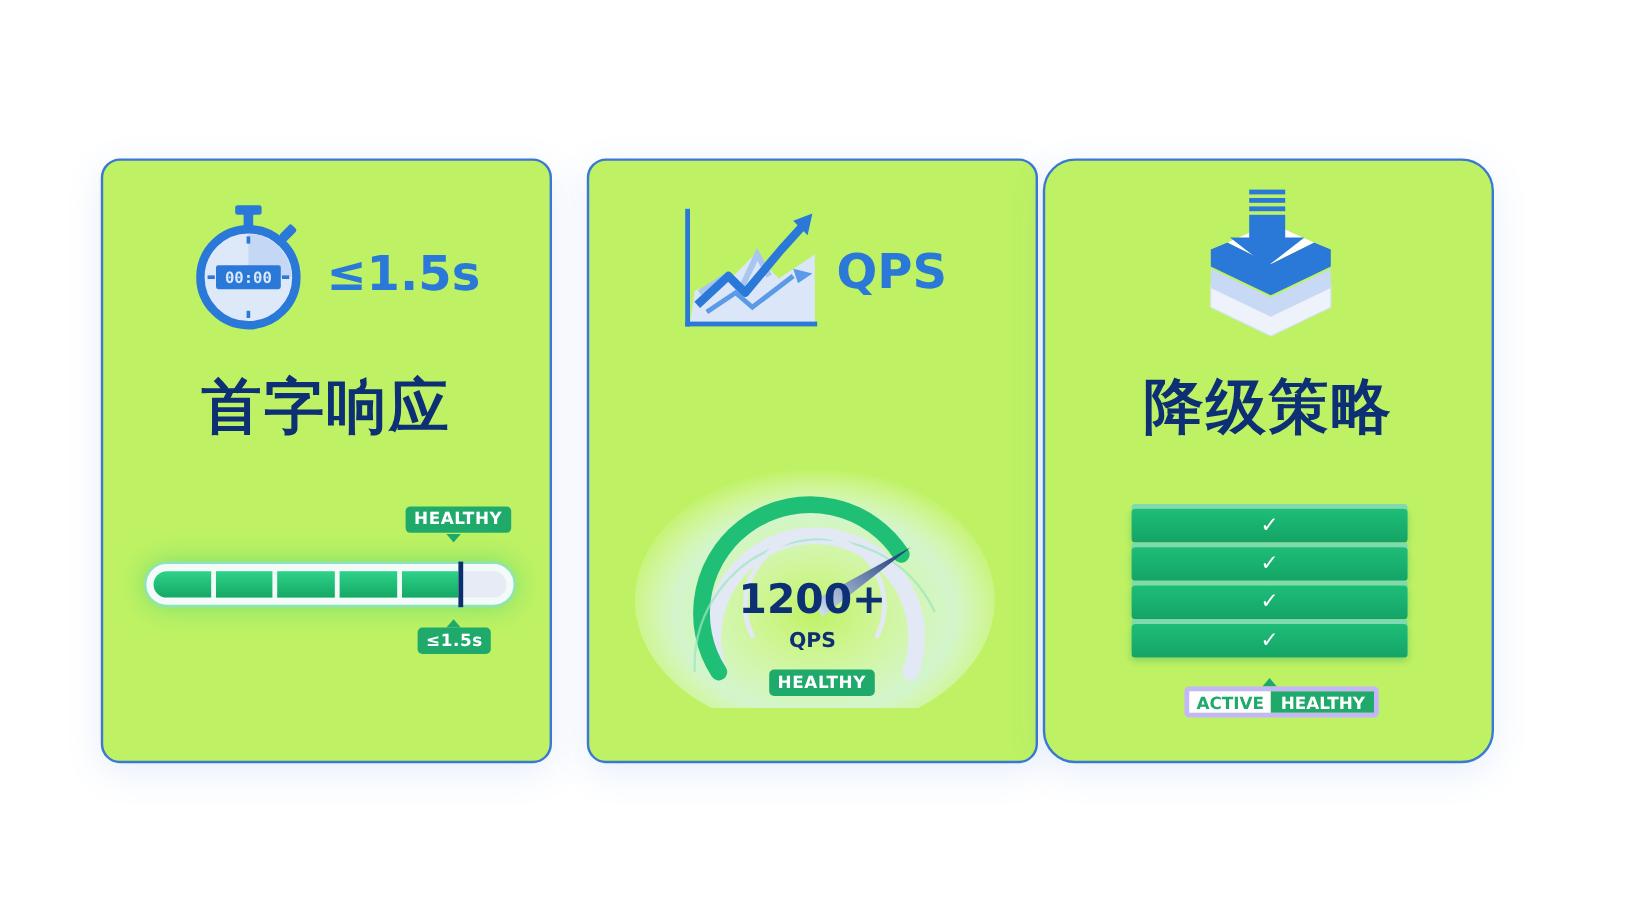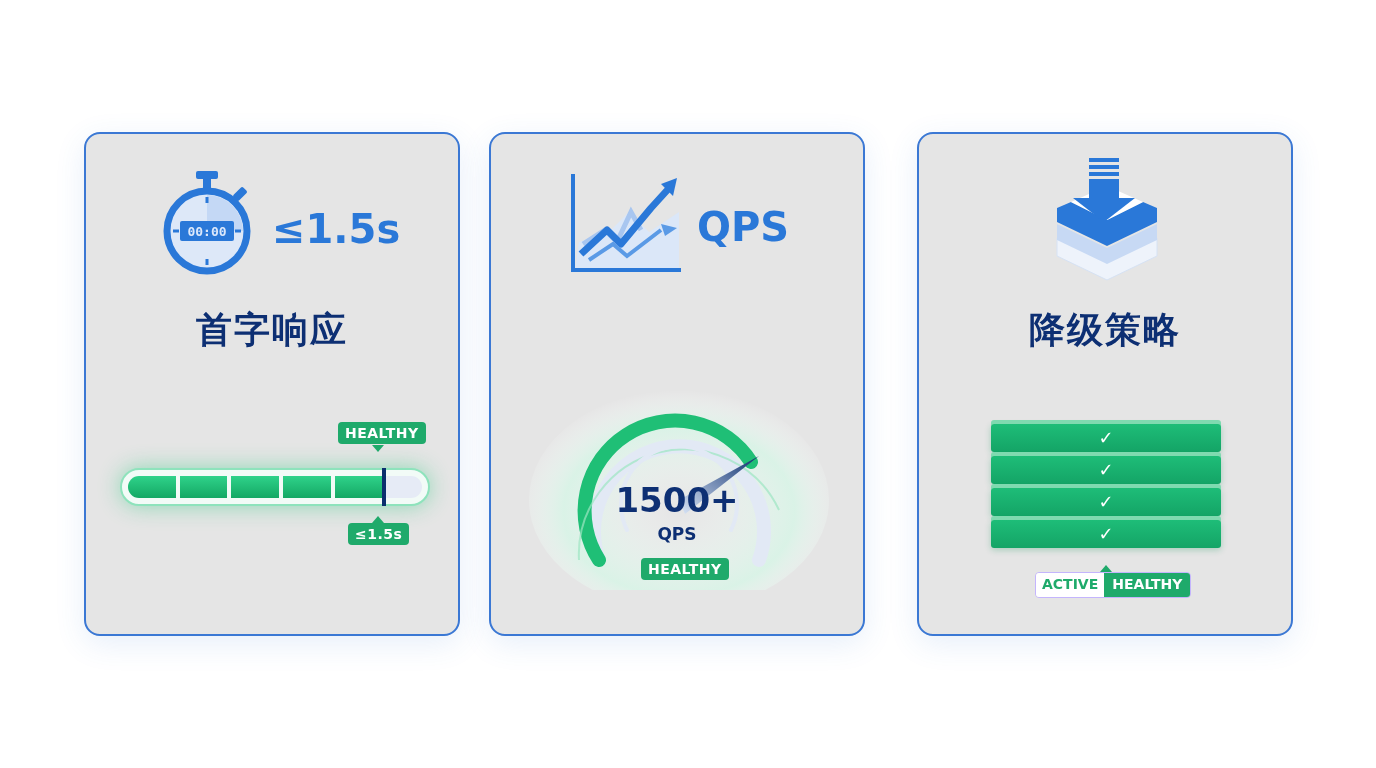--- a/index.html
+++ b/index.html
@@ -1,26 +1,26 @@
 <!DOCTYPE html>
 <html><head>
 <meta charset="utf-8">
 <style>
   * { box-sizing: border-box; margin: 0; padding: 0; }
   html, body { width: 1376px; height: 768px; background: #ffffff; overflow: hidden; }
   body { font-family: "DejaVu Sans", "Liberation Sans", sans-serif; position: relative; }
   .card {
     position: absolute; top: 132px; width: 376px; height: 504px;
-    border: 2px solid #3b78d4; border-radius: 16px; background: #e5e5e5;
+    border: 2px solid #3b78d4; border-radius: 16px; background: #bef264;
     box-shadow: 0 8px 30px rgba(60,120,210,0.12);
   }
-  #card1 { left: 84px; } #card2 { left: 489px; } #card3 { left: 917px; }
+  #card1 { left: 84px; } #card2 { left: 489px; } #card3 { left: 869px; border-radius: 27px; }
   .title {
     position: absolute; left: 0; right: 0; top: 172px; text-align: center;
-    font-size: 36px; font-weight: bold; color: #0d2f73; letter-spacing: 2px;
+    font-size: 50px; font-weight: bold; color: #0d2f73; letter-spacing: 2px;
   }
   .metric-text { position: absolute; font-weight: bold; color: #2a78d8; font-size: 40px; }
   .pill {
     position: absolute; background: #1faa6b; color: #fff; font-weight: bold;
     font-size: 14px; border-radius: 4px; padding: 3px 7px; letter-spacing: 0.5px;
   }
   
   .bar-wrap {
     position: absolute; left: 34px; top: 334px; width: 310px; height: 38px;
     border-radius: 19px; border: 2px solid #8ee3bc; background: #f2fbf7;
@@ -35,21 +35,21 @@
   .arrow-up { position: absolute; width: 0; height: 0; border-left: 6px solid transparent; border-right: 6px solid transparent; border-bottom: 7px solid #1faa6b; }
   
   .layer {
     position: absolute; left: 72px; width: 230px; height: 28px;
     background: linear-gradient(#1ebd78, #14a466); border-radius: 3px;
     box-shadow: 0 -4px 0 #7fdab0, 0 2px 6px rgba(20,150,90,0.3);
     color: #fff; text-align: center; font-size: 18px; line-height: 28px; font-weight: bold;
   }
   .status-combo {
     position: absolute; left: 116px; top: 438px; height: 26px; display: flex;
-    border: 1px solid #c4b5fd; border-radius: 4px; overflow: hidden; font-weight: bold; font-size: 14px;
+    border: 4px solid #c4b5fd; border-radius: 4px; overflow: hidden; font-weight: bold; font-size: 14px;
   }
   .status-combo .a { background: #fff; color: #1faa6b; padding: 0 6px; line-height: 22px; }
   .status-combo .b { background: #1faa6b; color: #fff; padding: 0 8px; line-height: 22px; }
 </style>
 </head>
 <body>
 
 <div class="card" id="card1">
   <svg style="position:absolute;left:74px;top:33px" width="96" height="108" viewBox="0 0 96 108">
     <rect x="36" y="4" width="22" height="8" rx="2" fill="#2a78d8"></rect>
@@ -111,21 +111,21 @@
         <stop offset="100%" stop-color="#0c2f6e"></stop>
       </linearGradient>
     </defs>
     <ellipse cx="150" cy="110" rx="150" ry="110" fill="url(#glow)"></ellipse>
     <path d="M70 170 A85 85 0 1 1 230 170" fill="none" stroke="#e2e9f5" stroke-width="14" stroke-linecap="round"></path>
     <path d="M70 170 A85 85 0 0 1 222 72" fill="none" stroke="#1fbf76" stroke-width="14" stroke-linecap="round"></path>
     <path d="M50 170 A105 105 0 0 1 250 120" fill="none" stroke="#9de6c2" stroke-width="2" opacity="0.7"></path>
     <path d="M98 140 A58 58 0 1 1 202 140" fill="none" stroke="#e2e9f5" stroke-width="4" stroke-linecap="round"></path>
     <polygon points="150,110 230,66 156,124" fill="url(#needle)"></polygon>
   </svg>
-  <div style="position:absolute;left:0;right:0;top:346px;text-align:center;font-size:34px;font-weight:bold;color:#0d2f73;">1500+</div>
+  <div style="position:absolute;left:0;right:0;top:346px;text-align:center;font-size:34px;font-weight:bold;color:#0d2f73;">1200+</div>
   <div style="position:absolute;left:0;right:0;top:390px;text-align:center;font-size:17px;font-weight:bold;color:#0d2f73;">QPS</div>
   <div class="pill" style="left:150px;top:424px;">HEALTHY</div>
 </div>
 
 <div class="card" id="card3">
   <svg style="position:absolute;left:134px;top:22px" width="108" height="128" viewBox="0 0 108 128">
     <polygon points="4,100 54,124 104,100 104,82 54,106 4,82" fill="#eef3fb" stroke="#d6e2f4"></polygon>
     <polygon points="4,84 54,108 104,84 104,68 54,92 4,68" fill="#c7d9f4"></polygon>
     <polygon points="4,66 54,90 104,66 104,52 90,46 54,64 18,46 4,52" fill="#2a78d8"></polygon>
     <polygon points="18,46 54,30 90,46 54,64" fill="#ffffff"></polygon>

